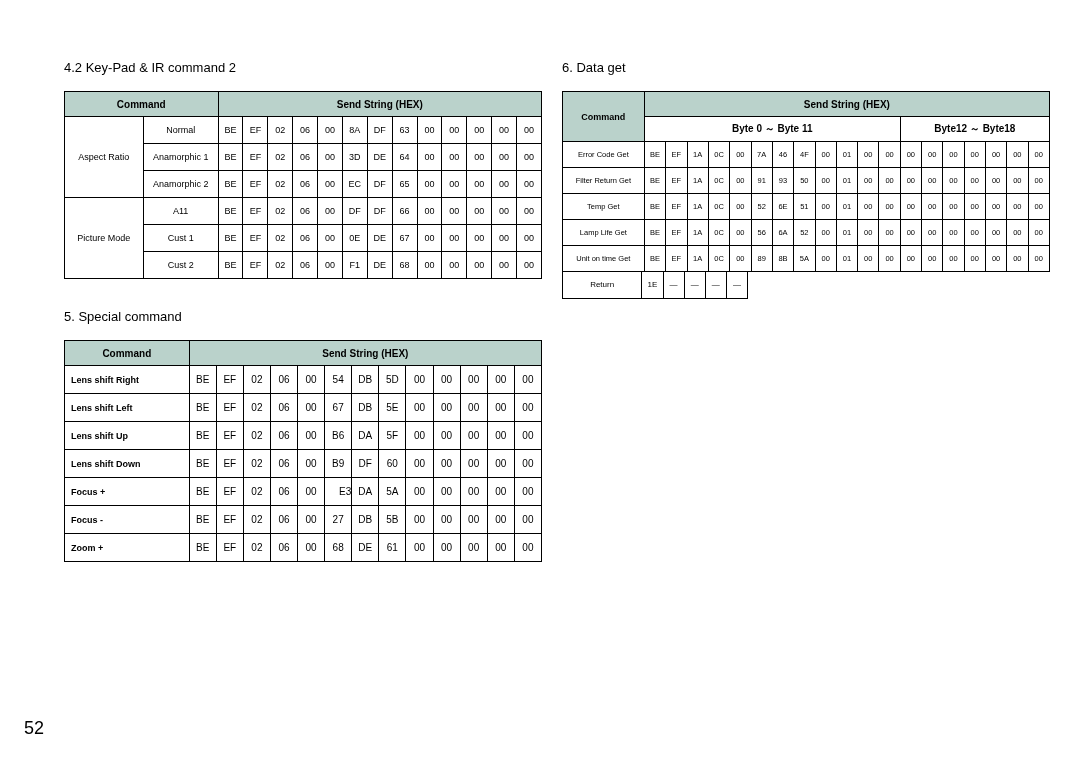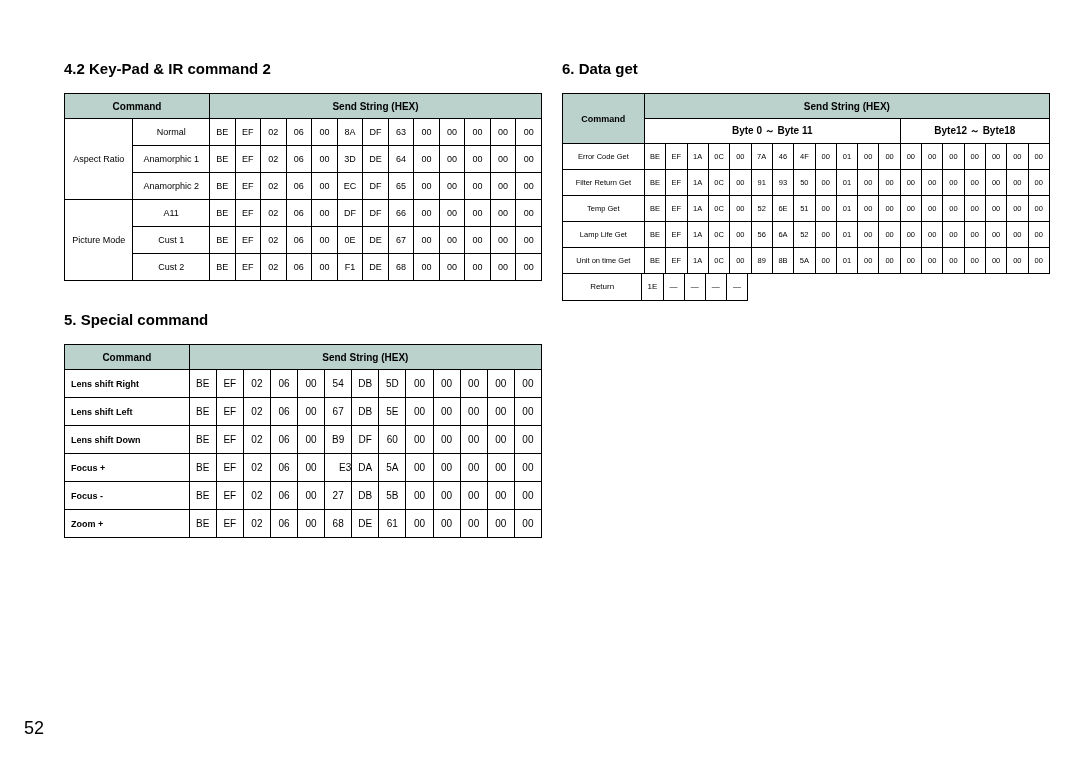--- a/index.html
+++ b/index.html
@@ -16,22 +16,22 @@
     padding: 60px 40px 0 64px;
     display: flex;
     gap: 20px;
   }
   .col {
     flex: 0 0 auto;
   }
   .col-left { width: 478px; }
   .col-right { width: 488px; }
   .section-title {
-    font-size: 15px;
-    font-weight: bold;
+    font-size: 13px;
+    font-weight: normal;
     margin: 0 0 16px 0;
   }
   table {
     border-collapse: collapse;
     width: 100%;
   }
   th, td {
     border: 1px solid #000;
     padding: 0;
     text-align: center;
@@ -45,21 +45,21 @@
     height: 24px;
   }
   .sub-hdr {
     font-size: 10px;
     font-weight: bold;
     height: 24px;
   }
   .cat-cell {
     font-size: 8px;
     text-align: center;
-    padding: 0 4px;
+    padding: 0 10px;
   }
   .cmd-cell {
     font-size: 8px;
     text-align: center;
     white-space: nowrap;
     padding: 8px 2px;
   }
   .cmd-cell-b {
     font-size: 10px;
     font-weight: bold;
@@ -237,20 +237,36 @@
           <tr class="row-h2 hex">
             <td class="cmd-cell-b" style="width: 108px;">Lens shift  Left</td>
             <td style="font-size: 10px;">BE</td>
             <td style="font-size: 10px;">EF</td>
             <td style="font-size: 10px;">02</td>
             <td style="font-size: 10px;">06</td>
             <td style="font-size: 10px;">00</td>
             <td style="font-size: 10px;">67</td>
             <td style="font-size: 10px;">DB</td>
             <td style="font-size: 10px;">5E</td>
+            <td style="font-size: 10px;">00</td>
+            <td style="font-size: 10px;">00</td>
+            <td style="font-size: 10px;">00</td>
+            <td style="font-size: 10px;">00</td>
+            <td style="font-size: 10px;">00</td>
+          </tr>
+          <tr class="row-h2 hex">
+            <td class="cmd-cell-b" style="width: 108px;">Lens shift  Up</td>
+            <td style="font-size: 10px;">BE</td>
+            <td style="font-size: 10px;">EF</td>
+            <td style="font-size: 10px;">02</td>
+            <td style="font-size: 10px;">06</td>
+            <td style="font-size: 10px;">00</td>
+            <td style="font-size: 10px;">B6</td>
+            <td style="font-size: 10px;">DA</td>
+            <td style="font-size: 10px;">5F</td>
             <td style="font-size: 10px;">00</td>
             <td style="font-size: 10px;">00</td>
             <td style="font-size: 10px;">00</td>
             <td style="font-size: 10px;">00</td>
             <td style="font-size: 10px;">00</td>
           </tr>
           <tr class="row-h2 hex">
             <td class="cmd-cell-b" style="width: 108px;">Lens shift  Down</td>
             <td style="font-size: 10px;">BE</td>
             <td style="font-size: 10px;">EF</td>

